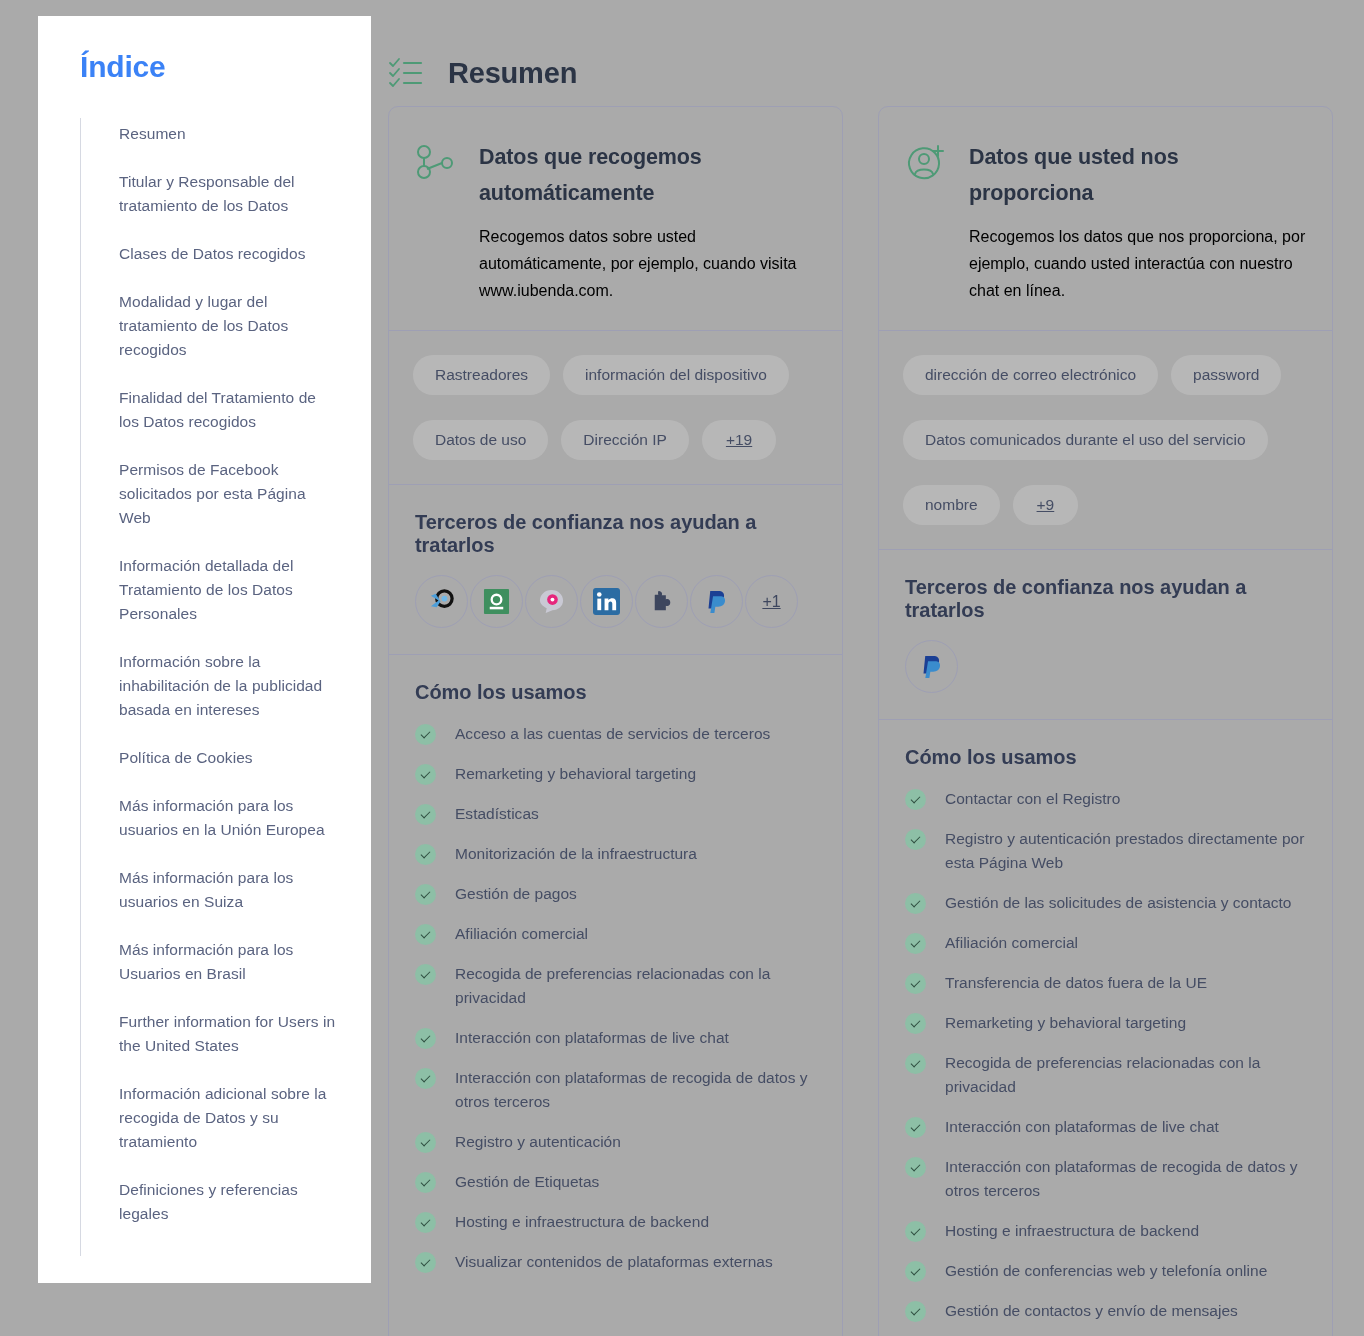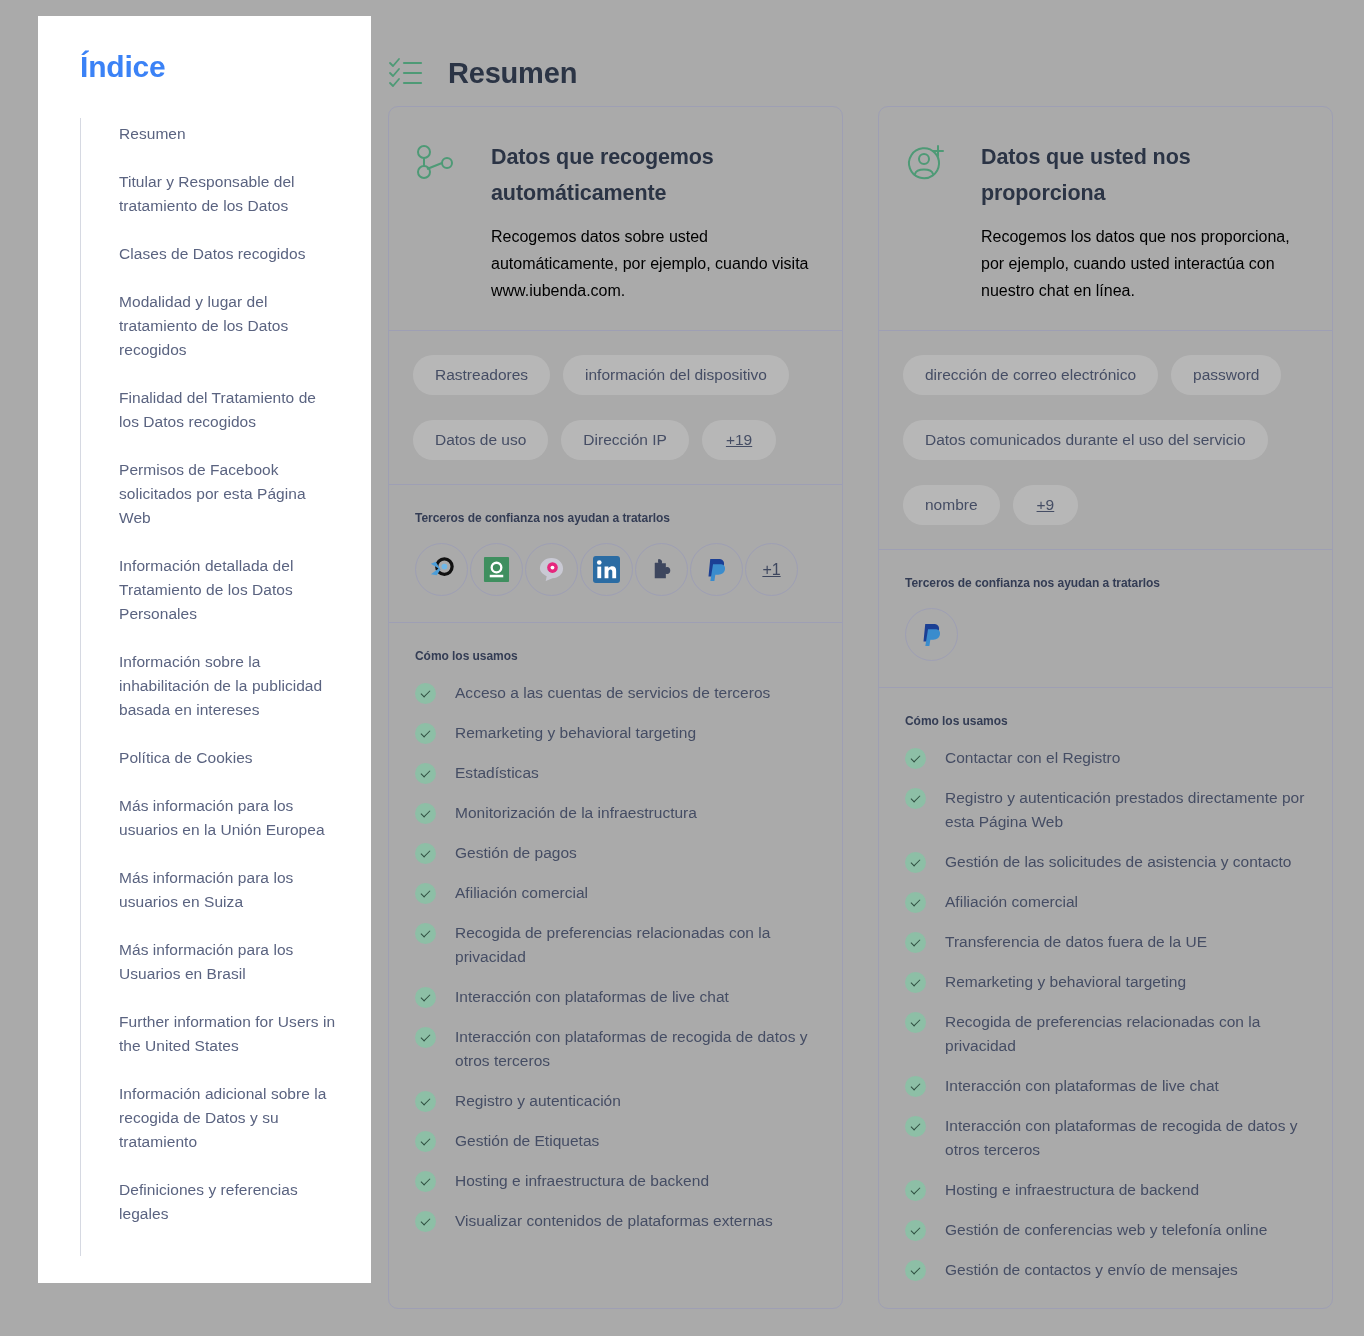--- a/index.html
+++ b/index.html
@@ -87,21 +87,21 @@
     flex: none;
   }
   .card-section {
     padding: 26px 24px 26px 26px;
     border-bottom: 1px solid #9e9fb4;
   }
   .card-section:last-child { border-bottom: none; }
 
   .card-head {
     display: flex;
-    gap: 36px;
+    gap: 24px;
     padding: 32px 26px 26px 26px;
     border-bottom: 1px solid #9e9fb4;
   }
   .card-head-icon { width: 40px; height: 40px; flex: none; margin-top: 4px; }
   .card-head-text { flex: 1; }
   .card-title {
     font-size: 21.5px;
     font-weight: bold;
     line-height: 36px;
     color: #2b3445;
@@ -135,21 +135,21 @@
   .tag.more {
     padding: 10px 24px;
   }
   .tag.more span {
     text-decoration: underline;
     cursor: pointer;
   }
 
   
   .sec-title {
-    font-size: 12px;
+    font-size: 20px;
     font-weight: bold;
     color: #333c54;
     margin-bottom: 18px;
     letter-spacing: -0.05px;
   }
   .vendors {
     display: flex;
     gap: 2px;
     flex-wrap: wrap;
   }

